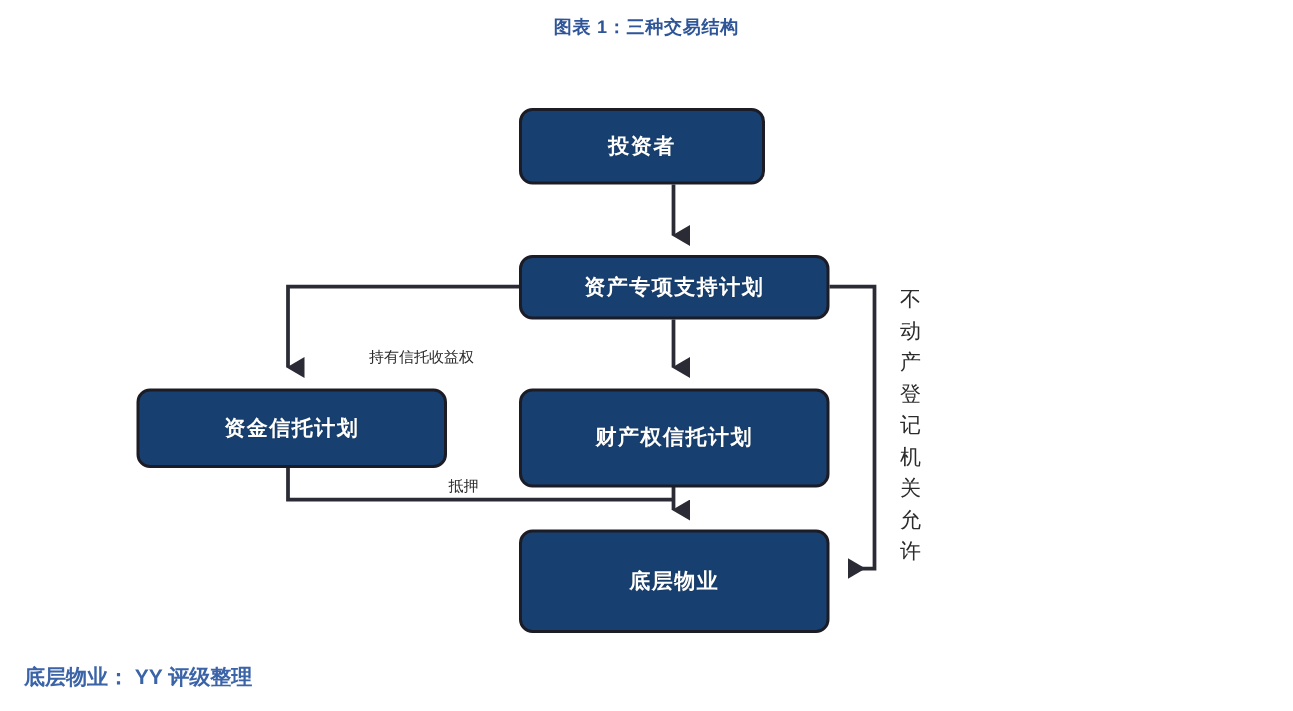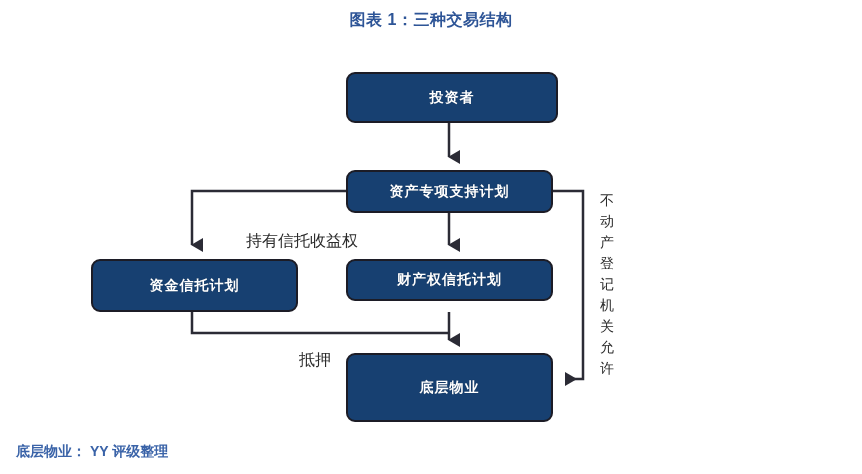--- a/index.html
+++ b/index.html
@@ -17,21 +17,21 @@
     background: #ffffff;
     overflow: hidden;
   }
   
   #figure-title {
     position: absolute;
     left: 0;
     top: 10px;
     width: 862px;
     text-align: center;
-    font-size: 16px;
+    font-size: 12px;
     font-weight: bold;
     color: #2e5597;
     letter-spacing: 0.5px;
     white-space: nowrap;
   }
   
   #connector-layer {
     position: absolute;
     left: 0;
     top: 0;
@@ -48,36 +48,36 @@
     color: #ffffff;
     font-size: 14px;
     font-weight: bold;
     display: flex;
     align-items: center;
     justify-content: center;
     box-sizing: border-box;
     letter-spacing: 1px;
     text-shadow: 0 0 1px rgba(0,0,0,0.35);
   }
-  #node-investor      { left: 346px; top: 72px;  width: 212px; height: 51px; }
+  #node-investor      { left: 346px; top: 72px;  width: 164px; height: 51px; }
   #node-abs-plan      { left: 346px; top: 170px; width: 207px; height: 43px; }
   #node-fund-trust    { left: 91px;  top: 259px; width: 207px; height: 53px; }
-  #node-property-trust{ left: 346px; top: 259px; width: 207px; height: 42px; }
+  #node-property-trust{ left: 346px; top: 259px; width: 207px; height: 66px; }
   #node-underlying    { left: 346px; top: 353px; width: 207px; height: 69px; }
 
   
   .edge-label {
     position: absolute;
-    font-size: 16px;
+    font-size: 10px;
     color: #2b2b2b;
     white-space: nowrap;
     font-family: "Liberation Serif", "DejaVu Serif", serif;
   }
   #label-hold-trust-rights { left: 246px; top: 231px; }
-  #label-mortgage          { left: 299px; top: 350px; }
+  #label-mortgage          { left: 299px; top: 317px; }
 
   
   #label-registry-permits {
     position: absolute;
     left: 596px;
     top: 190px;
     width: 22px;
     font-size: 14px;
     color: #2b2b2b;
     line-height: 21px;

